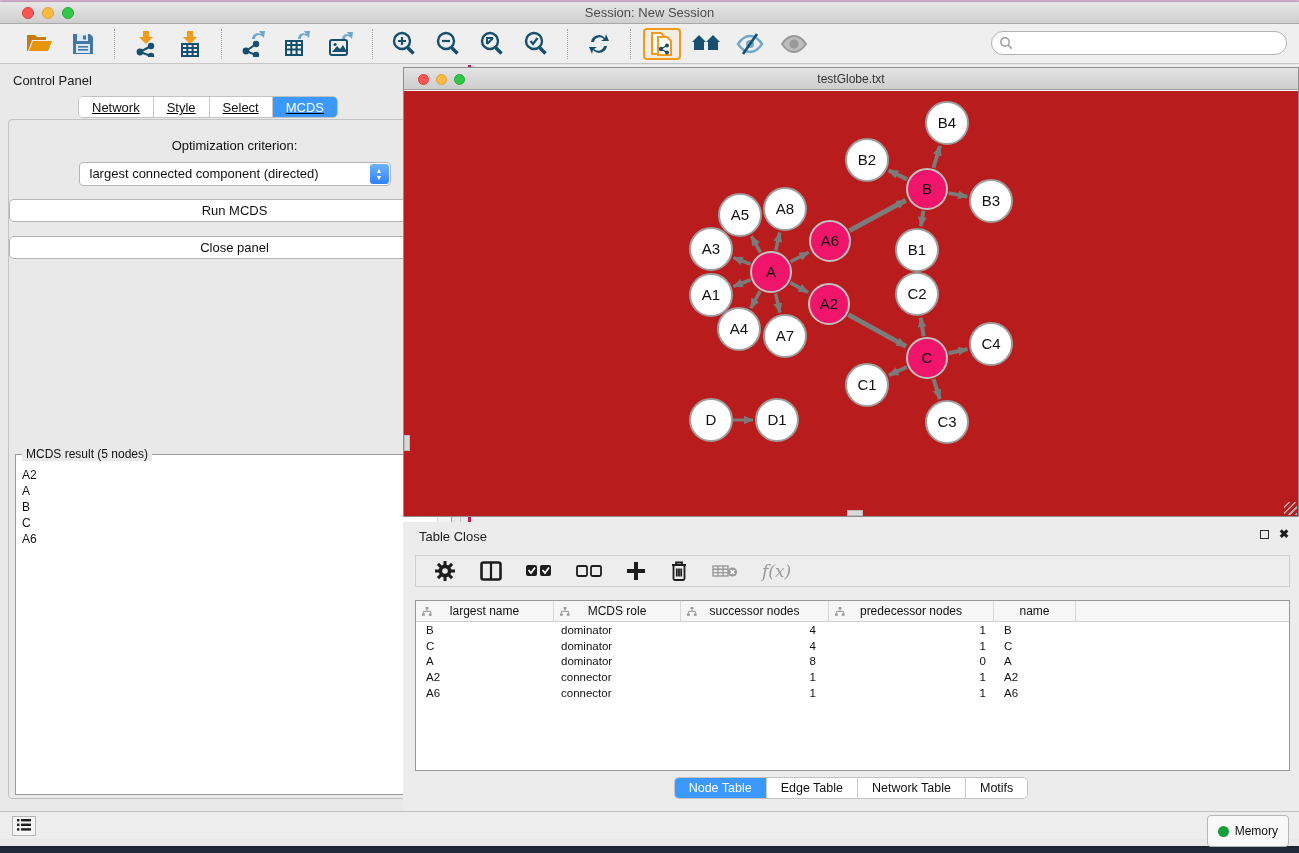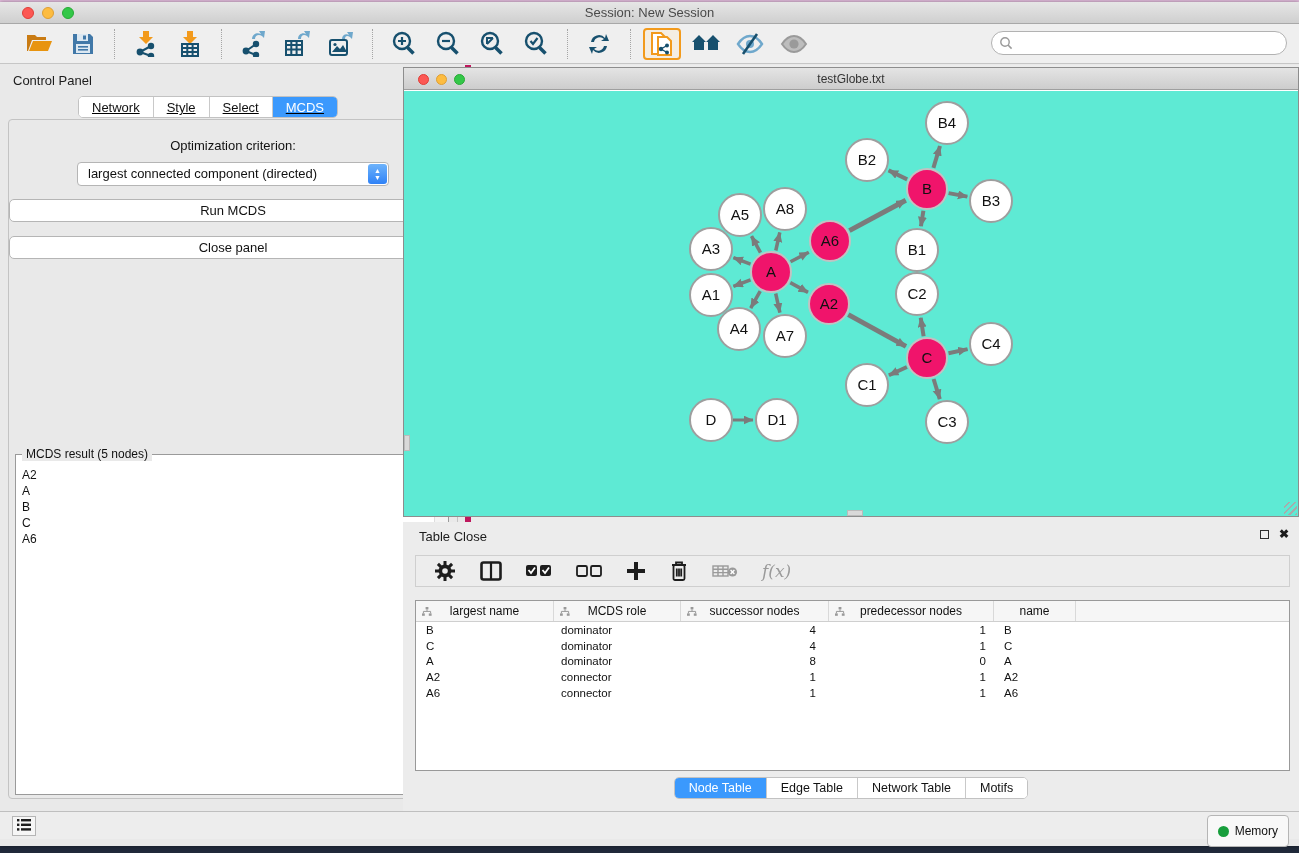--- a/index.html
+++ b/index.html
@@ -25,21 +25,21 @@
   .tbbtn svg { display:block; }
   .tbbtn.selected { border:2px solid #f29a1c; border-radius:4px; background:#f4ede2; }
   .searchwrap { position:absolute; right:12px; top:7px; width:296px; height:24px; }
   .searchwrap input { width:100%; height:100%; border:1px solid #b2b2b2; border-radius:12px; background:#fff; padding-left:26px; font-size:12px; outline:none; }
   .searchwrap .mag { position:absolute; left:8px; top:5px; }
 
   
   .main { position:absolute; top:63px; left:0; right:0; bottom:35px; background:#ececec; }
 
   
-  .cpanel { position:absolute; left:0; top:0; width:471px; bottom:0; background:#e9e9e9; border-right:6px solid #be185d; }
+  .cpanel { position:absolute; left:0; top:0; width:471px; bottom:0; background:#e9e9e9; border-right:3px solid #be185d; }
   .cpanel-head { position:relative; height:28px; }
   .cpanel-head .ptitle { position:absolute; left:13px; top:8px; font-size:13px; color:#1c1c1c; }
   .panel-ctrls { position:absolute; right:10px; top:8px; display:flex; gap:10px; align-items:center; }
   .float-ic { width:9px; height:9px; border:1.5px solid #2b2b2b; display:inline-block; }
   .close-ic { font-size:12px; font-weight:bold; color:#1c1c1c; line-height:9px; }
   .cp-tabs { position:absolute; left:78px; top:31px; display:flex; height:22px; border-radius:5px; overflow:hidden; border:1px solid #c2c2c2; background:#fff;text-decoration:underline; }
   .cp-tab { padding:0 13px; font-size:13px; line-height:21px; color:#111; background:#fff; border-right:1px solid #c9c9c9; cursor:default; }
   .cp-tab:last-child { border-right:none; }
   .cp-tab.active { background:#3b99fd; color:#fff; }
   .cp-body { position:absolute; left:8px; right:7px; top:54px; bottom:12px; border:1px solid #c3c3c3; border-radius:4px; background:#e9e9e9; }
@@ -53,21 +53,21 @@
   .result-list { position:absolute; left:1px; right:15px; top:10px; bottom:1px; background:#fff; font-size:12px; color:#111; padding:2px 0 0 5px; }
   .result-list div { line-height:16px; }
   .result-scroll { position:absolute; right:0; top:10px; bottom:1px; width:14px; background:#f4f4f4; border-left:1px solid #ddd; }
 
   
   .netwin { position:absolute; left:403px; top:2px; right:0; height:450px; background:#fff; border:1px solid #8d8d8d; }
   .net-titlebar { position:relative; height:22px; background:linear-gradient(#e4e4e4,#cdcdcd); border-bottom:1px solid #9f9f9f; }
   .net-titlebar .title { position:absolute; left:0; right:0; top:4px; text-align:center; font-size:12px; color:#333; }
   .net-lights { position:absolute; left:14px; top:6px; display:flex; gap:7px; }
   .net-lights .light { width:11px; height:11px; }
-  .net-canvas { position:absolute; left:0; top:23px; right:0; bottom:0; background:#5eead4; overflow:hidden; }
+  .net-canvas { position:absolute; left:0; top:23px; right:0; bottom:0; background:#b91c1c; overflow:hidden; }
   .grip-left { position:absolute; left:0px; top:367px; width:6px; height:16px; background:#d9d9d9; border:1px solid #bbb; }
   .grip-bottom { position:absolute; left:443px; bottom:0px; width:16px; height:6px; background:#d9d9d9; border:1px solid #bbb; }
   .resize-grip { position:absolute; right:1px; bottom:1px; width:13px; height:13px;
     background:repeating-linear-gradient(135deg, transparent 0 3px, #aaa 3px 4.5px); }
 
   
   .tpanel { position:absolute; left:403px; top:457px; right:0; bottom:0; background:#ececec; }
   .tpanel-head { position:relative; height:26px; }
   .tpanel-head .ptitle { position:absolute; left:16px; top:7px; font-size:13px; color:#1c1c1c; }
   .t-toolbar { position:absolute; left:12px; right:9px; top:33px; height:32px; background:#ededed; border:1px solid #cfcfcf; display:flex; align-items:center; gap:24px; padding-left:18px; }

